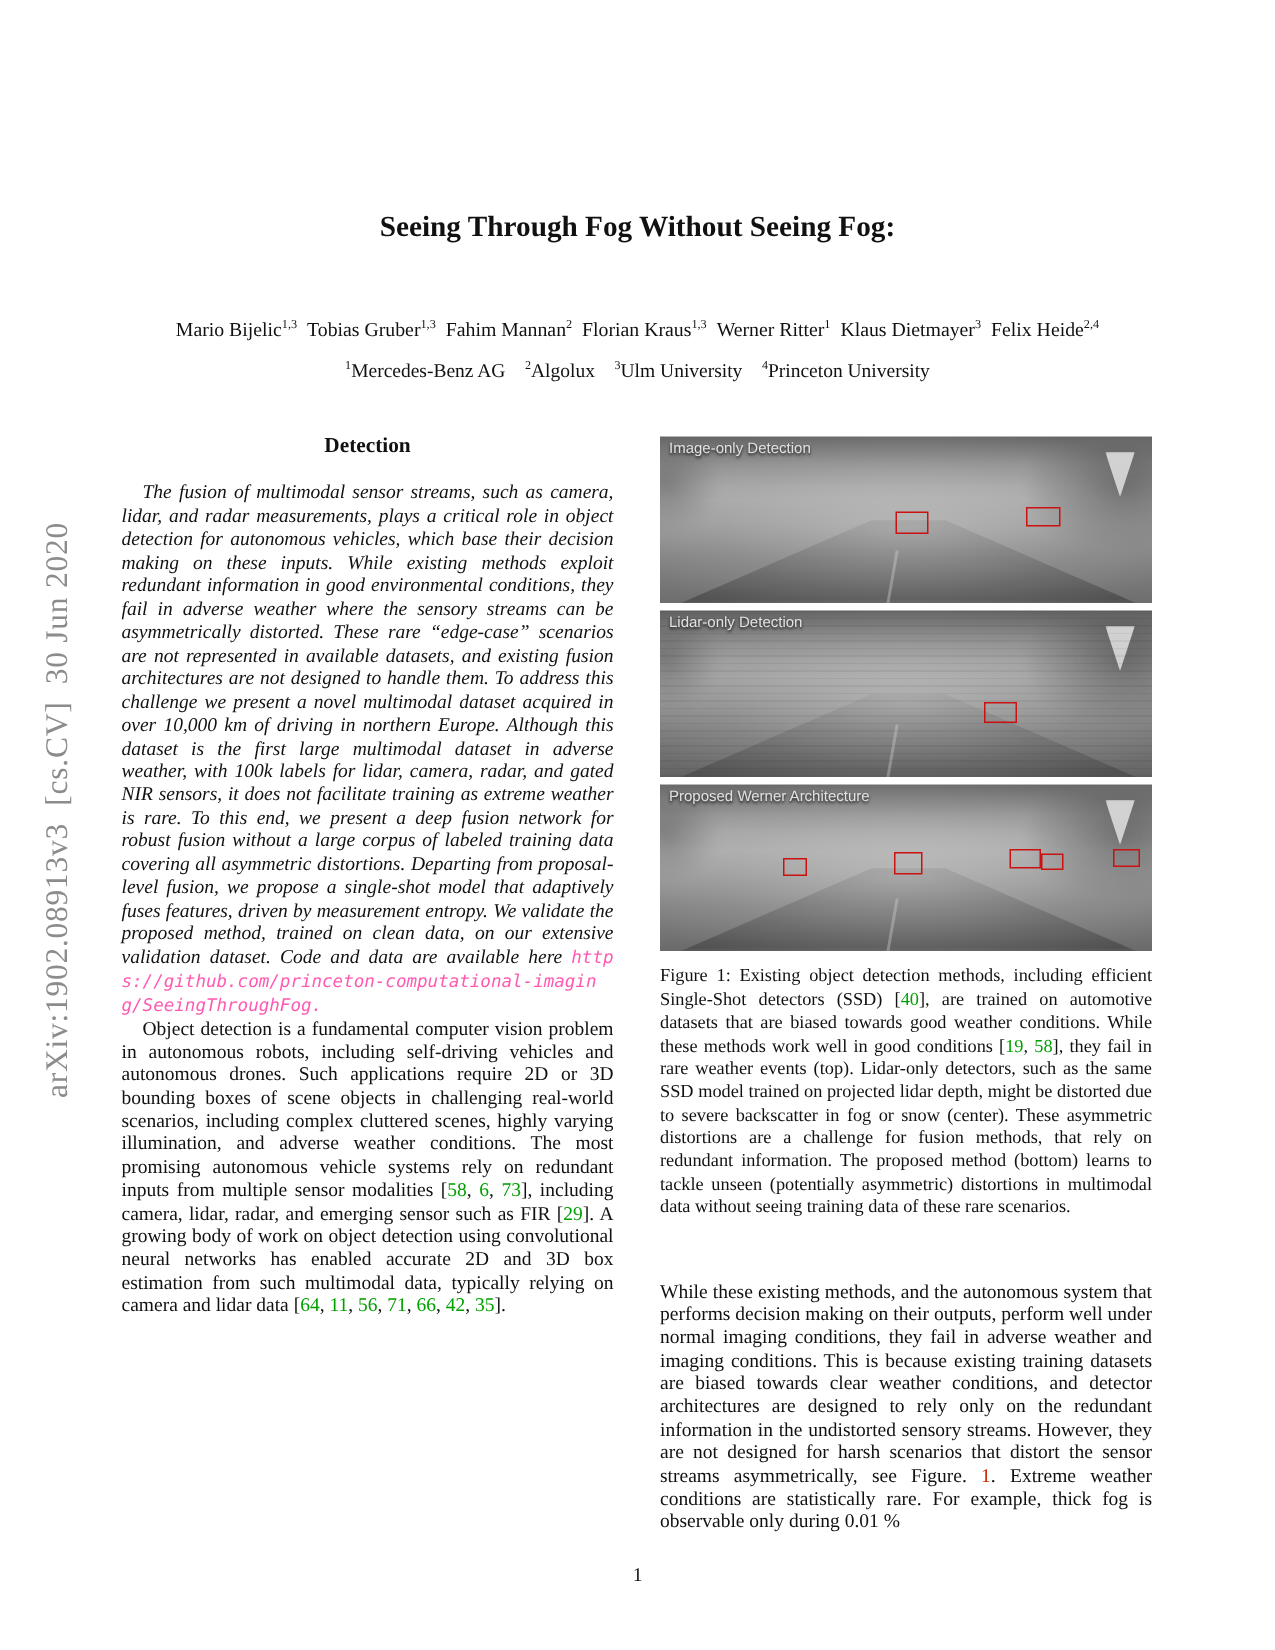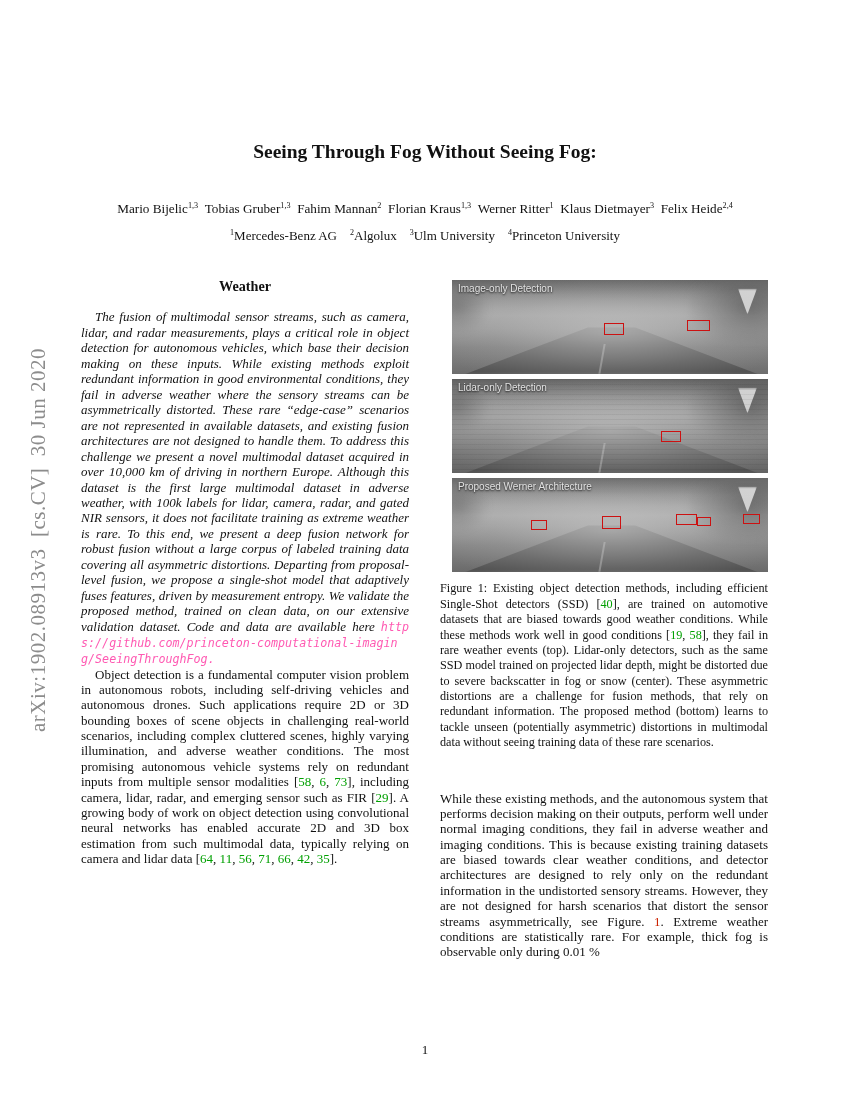--- a/index.html
+++ b/index.html
@@ -17,42 +17,42 @@
   .arxiv-banner{position:absolute;left:38px;top:540px;width:0;height:0;}
   .arxiv-banner span{
     position:absolute;white-space:nowrap;
     transform:translate(-50%,-50%) rotate(-90deg);
     font-size:21px;color:var(--banner);letter-spacing:0.5px;
     font-family:"Liberation Serif", serif;
   }
 
   header{margin-top:140px;text-align:center;}
   .title{font-size:19.5px;font-weight:bold;line-height:1.2;margin:0;font-family:Liberation Serif, serif;}
-  .authors{margin-top:38px;font-size:13.2px;}
+  .authors{margin-top:49px;font-size:13.2px;}
   .affils{margin-top:11px;font-size:13px;}
   sup{font-size:62%;line-height:0;}
 
   .columns{display:flex;gap:31px;padding:0 81px;margin-top:32px;}
   .col{width:328px;text-align:justify;}
 
   .abstract-heading{font-size:14.2px;font-weight:bold;text-align:center;margin:2px 0 14px 0;}
   .abstract{font-style:italic;font-size:13px;line-height:1.19;margin:0;text-indent:14px;}
   .seg-link{font-family:"DejaVu Sans Mono", monospace;color:var(--url);font-size:0.9em;word-break:break-all;}
   .seg-cite{color:var(--cite);}
   .seg-ref{color:var(--ref);}
 
   .section-heading{font-size:14.8px;font-weight:bold;text-align:left;margin:20px 0 11px 0;}
   .body-par{font-size:13px;line-height:1.185;margin:0;text-indent:14px;}
   .body-par.no-indent{text-indent:0;}
 
   
   figure{margin:4px 0 0 0;}
   .panels{display:flex;flex-direction:column;gap:5px;}
-  .panel{position:relative;height:94px;overflow:hidden;
-    background:linear-gradient(180deg,#868686 0%,#9d9d9d 16%,#a9a9a9 38%,#9e9e9e 52%,#848484 72%,#6d6d6d 100%);margin-left:12px;}
+  .panel{position:relative;height:111px;overflow:hidden;
+    background:linear-gradient(180deg,#868686 0%,#9d9d9d 16%,#a9a9a9 38%,#9e9e9e 52%,#848484 72%,#6d6d6d 100%);}
   .panel::before{content:"";position:absolute;inset:0;
     background:linear-gradient(180deg,rgba(35,35,35,0.32),rgba(35,35,35,0.08) 20%,transparent 30%);}
   .scene-road{position:absolute;inset:0;
     clip-path:polygon(4% 100%,43% 50%,58% 50%,97% 100%);
     background:linear-gradient(180deg,transparent 42%,#8a8a8a 50%,#6b6b6b 70%,#4e4e4e 100%);
     filter:blur(1.5px);}
   .scene-lane{position:absolute;bottom:0;left:47%;width:2px;height:32%;
     background:rgba(225,225,225,0.35);transform:skewX(-10deg);filter:blur(0.5px);}
   .scene-trees{position:absolute;right:-2%;top:4%;width:27%;height:64%;
     background:radial-gradient(ellipse at 70% 40%,rgba(55,55,55,0.55),rgba(90,90,90,0.25) 55%,transparent 78%);
@@ -92,21 +92,21 @@
     <h1 class="title">
       <span>Seeing Through Fog Without Seeing Fog:</span><br>
     </h1>
     <div class="authors"><span>Mario Bijelic</span><sup class="seg-sup">1,3</sup><span>&nbsp;&nbsp;Tobias Gruber</span><sup class="seg-sup">1,3</sup><span>&nbsp;&nbsp;Fahim Mannan</span><sup class="seg-sup">2</sup><span>&nbsp;&nbsp;Florian Kraus</span><sup class="seg-sup">1,3</sup><span>&nbsp;&nbsp;Werner Ritter</span><sup class="seg-sup">1</sup><span>&nbsp;&nbsp;Klaus Dietmayer</span><sup class="seg-sup">3</sup><span>&nbsp;&nbsp;Felix Heide</span><sup class="seg-sup">2,4</sup></div>
     <div class="affils"><sup class="seg-sup">1</sup><span>Mercedes-Benz AG&nbsp;&nbsp;&nbsp;&nbsp;</span><sup class="seg-sup">2</sup><span>Algolux&nbsp;&nbsp;&nbsp;&nbsp;</span><sup class="seg-sup">3</sup><span>Ulm University&nbsp;&nbsp;&nbsp;&nbsp;</span><sup class="seg-sup">4</sup><span>Princeton University</span></div>
   </header>
 
   <div class="columns">
 
     <div class="col col-left">
-      <h2 class="abstract-heading">Weather</h2>
+      <h2 class="abstract-heading">Detection</h2>
       <p class="abstract"><span>The fusion of multimodal sensor streams, such as camera, lidar, and radar measurements, plays a critical role in object detection for autonomous vehicles, which base their decision making on these inputs. While existing methods exploit redundant information in good environmental conditions, they fail in adverse weather where the sensory streams can be asymmetrically distorted. These rare “edge-case” scenarios are not represented in available datasets, and existing fusion architectures are not designed to handle them. To address this challenge we present a novel multimodal dataset acquired in over 10,000 km of driving in northern Europe. Although this dataset is the first large multimodal dataset in adverse weather, with 100k labels for lidar, camera, radar, and gated NIR sensors, it does not facilitate training as extreme weather is rare. To this end, we present a deep fusion network for robust fusion without a large corpus of labeled training data covering all asymmetric distortions. Departing from proposal-level fusion, we propose a single-shot model that adaptively fuses features, driven by measurement entropy. We validate the proposed method, trained on clean data, on our extensive validation dataset. Code and data are available here </span><span class="seg-link">https://github.com/princeton-computational-imaging/SeeingThroughFog.</span></p>
       <p class="body-par"><span>Object detection is a fundamental computer vision problem in autonomous robots, including self-driving vehicles and autonomous drones. Such applications require 2D or 3D bounding boxes of scene objects in challenging real-world scenarios, including complex cluttered scenes, highly varying illumination, and adverse weather conditions. The most promising autonomous vehicle systems rely on redundant inputs from multiple sensor modalities [</span><span class="seg-cite">58</span><span>, </span><span class="seg-cite">6</span><span>, </span><span class="seg-cite">73</span><span>], including camera, lidar, radar, and emerging sensor such as FIR [</span><span class="seg-cite">29</span><span>]. A growing body of work on object detection using convolutional neural networks has enabled accurate 2D and 3D box estimation from such multimodal data, typically relying on camera and lidar data [</span><span class="seg-cite">64</span><span>, </span><span class="seg-cite">11</span><span>, </span><span class="seg-cite">56</span><span>, </span><span class="seg-cite">71</span><span>, </span><span class="seg-cite">66</span><span>, </span><span class="seg-cite">42</span><span>, </span><span class="seg-cite">35</span><span>].</span></p>
     </div>
 
     <div class="col col-right">
       <figure>
         <div class="panels">
             <div class="panel panel-1">
               <div class="scene-trees-left"></div>
               <div class="scene-trees"></div>

